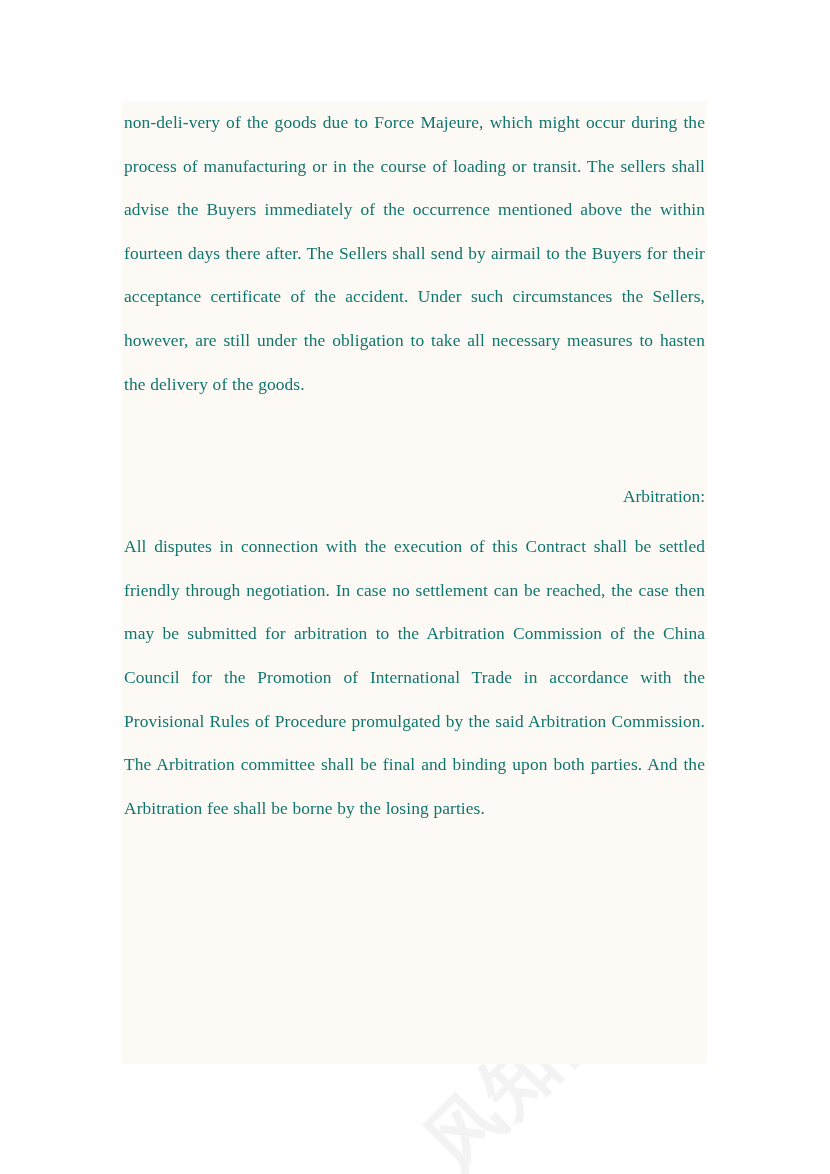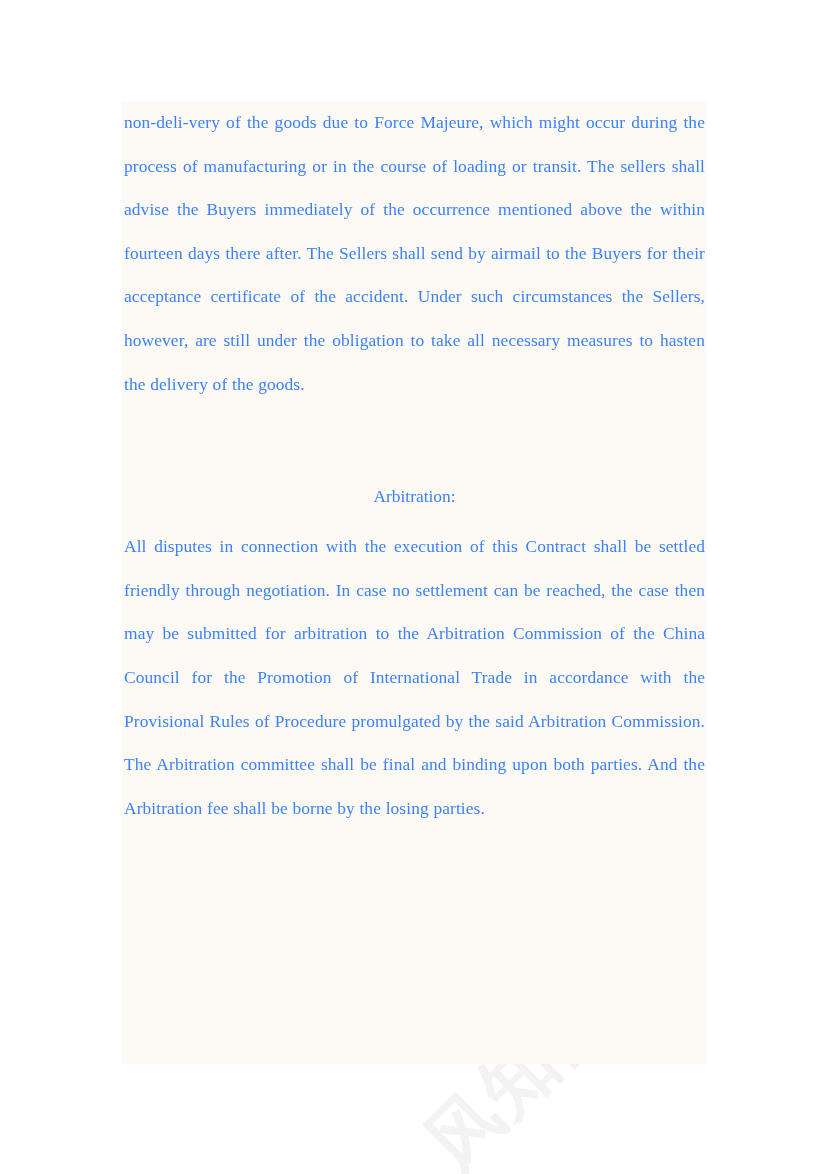--- a/index.html
+++ b/index.html
@@ -70,21 +70,21 @@
     height: 963px;
     background: #fdfaf5;
     z-index: 2;
   }
 
   .doc-body {
     position: absolute;
     left: 2px;
     top: 0;
     width: 581px;
-    color: #3b82f6;
+    color: #0f766e;
   }
 
   
   p.en {
     margin: 0;
     font-size: 17.4px;
     line-height: 43.6px;
     text-align: justify;
     text-justify: inter-word;
     letter-spacing: 0.1px;
@@ -105,21 +105,21 @@
 
   
   .gap-para   { height: 19px; }
   .gap-blank  { height: 56px; }
   .gap-head   { height: 14px; }
 
   p.head {
     margin: 0;
     font-size: 17.4px;
     line-height: 30px;
-    text-align: center;
+    text-align: right;
   }
 </style>
 </head>
 <body>
 
 <div id="page">
 
   <div class="watermark-layer">
     <div class="wm wm-main">风知网</div>
     <div class="wm wm-bottom">风知网</div>

